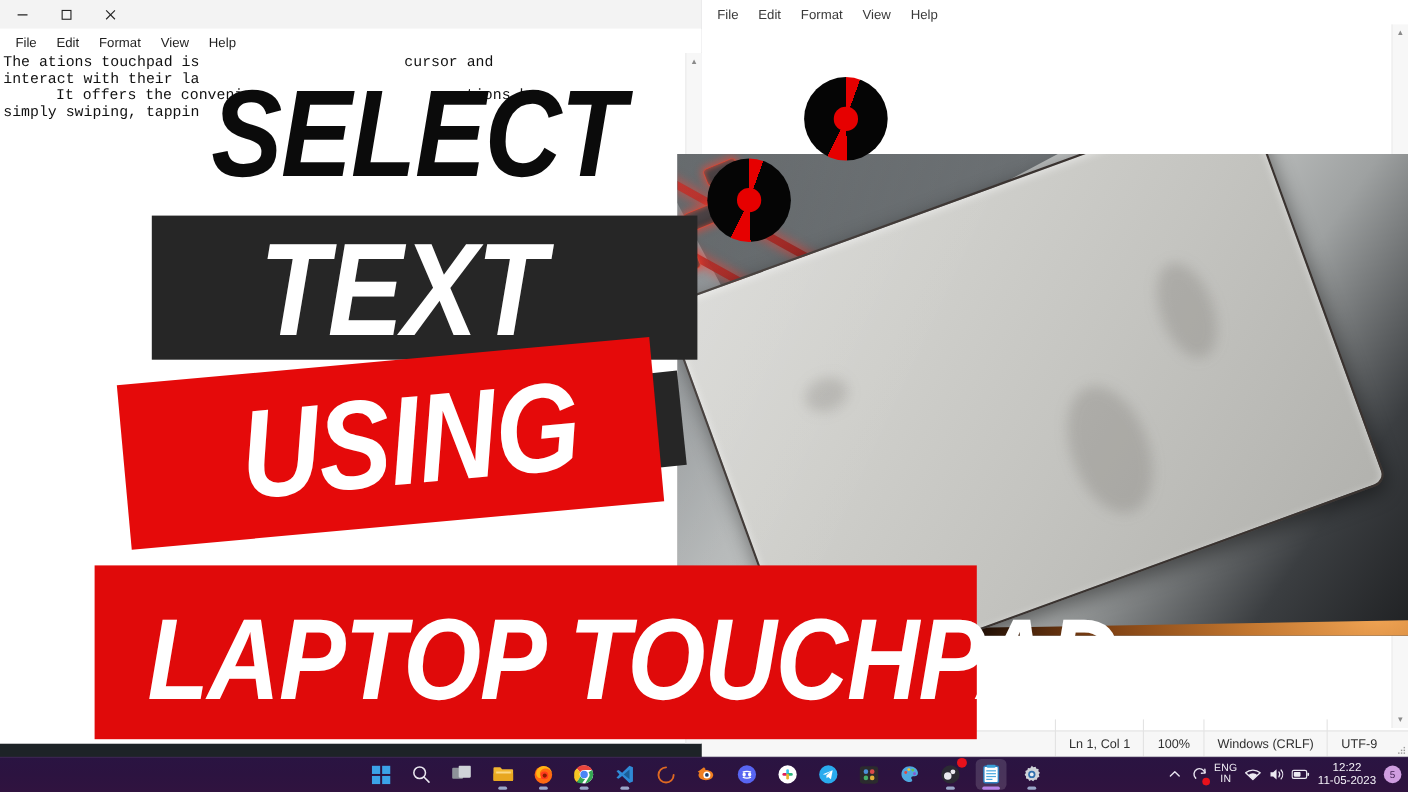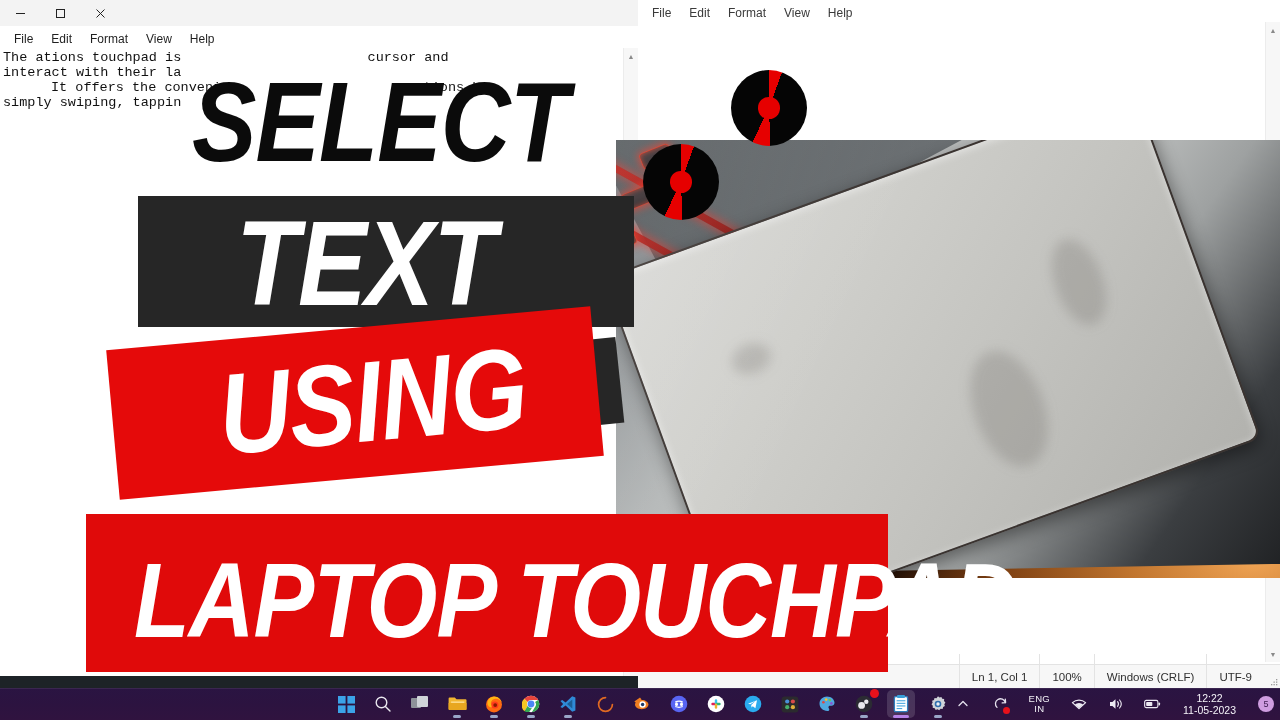--- a/index.html
+++ b/index.html
@@ -409,21 +409,21 @@
     height: 9px;
     border-radius: 50%;
     background: #e8111b;
   }
 
   #tb-tray {
     position: absolute;
     right: 6px;
     display: flex;
     align-items: center;
-    gap: 20px;
+    gap: 5px;
     height: 32px;
     color: #eee;
   }
   .tray-ico {
     width: 17px;
     height: 17px;
     display: flex;
     align-items: center;
     justify-content: center;
     color: #f0eef5;

